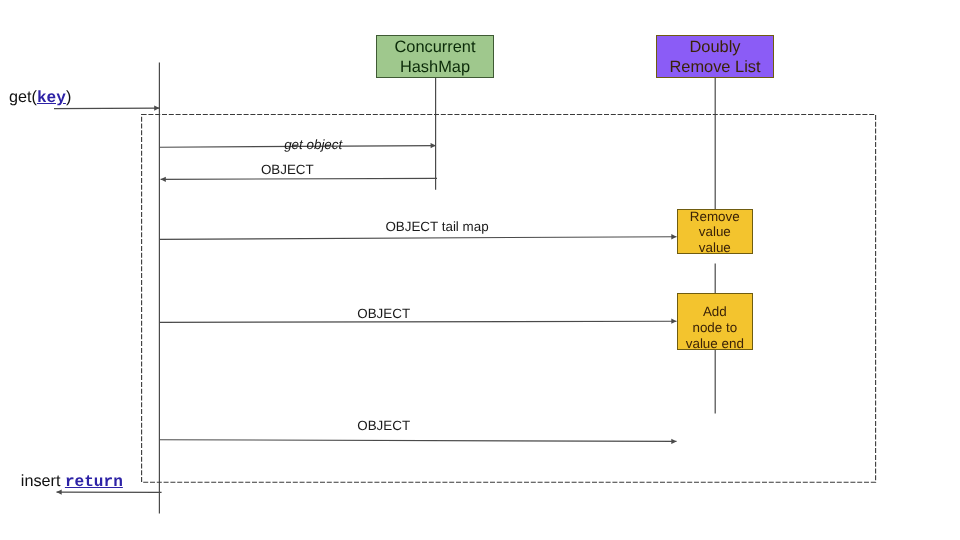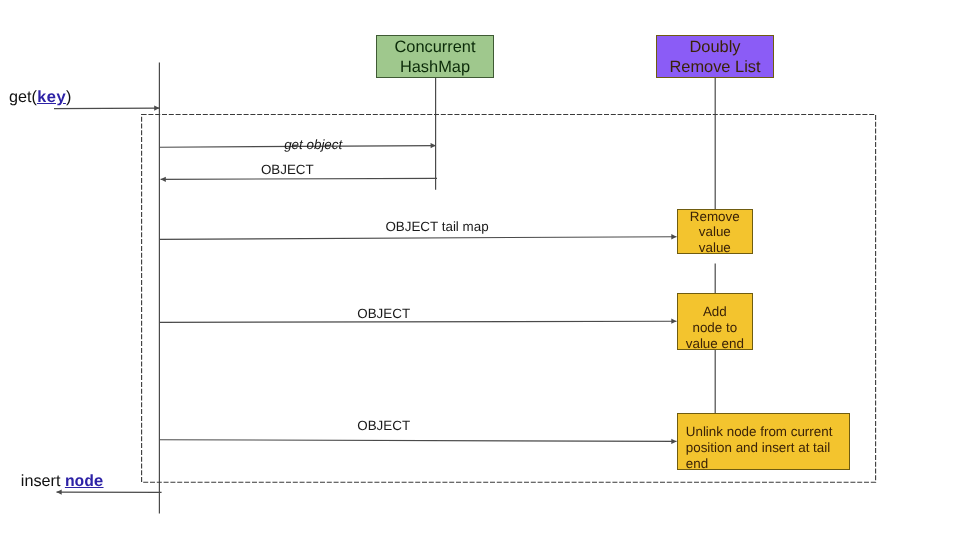--- a/index.html
+++ b/index.html
@@ -92,30 +92,27 @@
   </div>
 
   <div class="node act" style="left:676.6px;top:293.3px;width:76.4px;height:56.6px;">
     <span>
       <span class="t">Add</span>
       <span class="t">node to</span>
       <span class="t">value end</span>
     </span>
   </div>
 
-  <div class="node act lalign" style="left:676.6px;top:413.4px;width:173.3px;height:56.5px;">
-    <span class="t">Unlink node from current position and insert at tail end</span>
-  </div>
 
   <div class="lbl big" style="left:9.0px;top:89.7px;">
     <span>get(</span><span class="mono">key</span><span>)</span>
   </div>
 
   <div class="lbl big" style="left:20.8px;top:474.3px;">
-    <span>insert </span><span class="mono">node</span>
+    <span>insert </span><span class="mono">return</span>
   </div>
 
   <div class="lbl ctr" style="left:313.2px;top:137px;font-style:italic;">
     <span>get object</span>
   </div>
 
   <div class="lbl ctr" style="left:287.3px;top:162.0px;">
     <b>OBJECT</b>
   </div>
 

